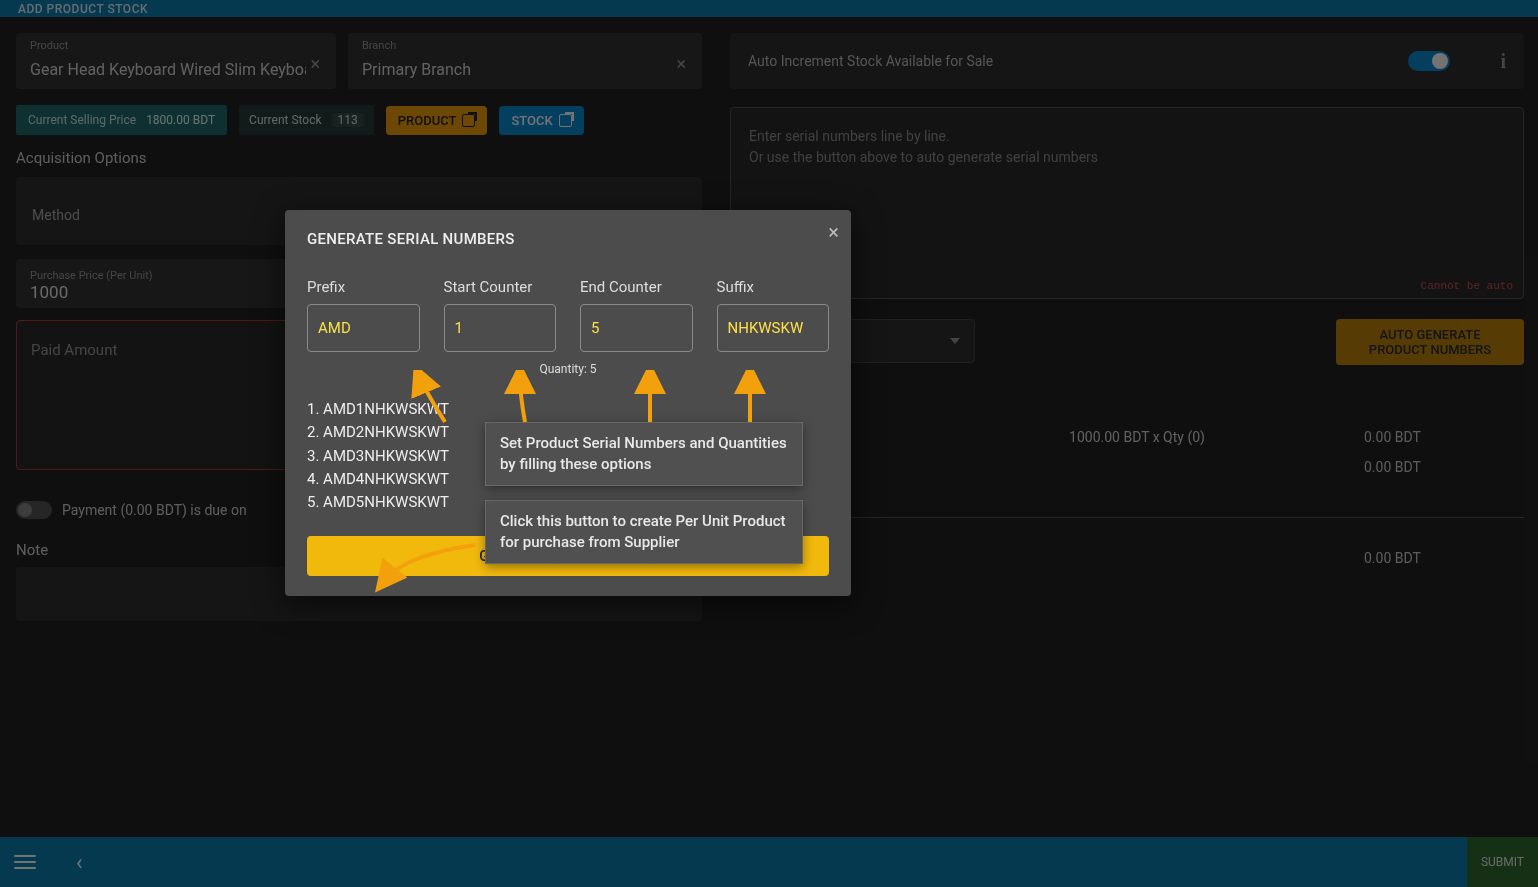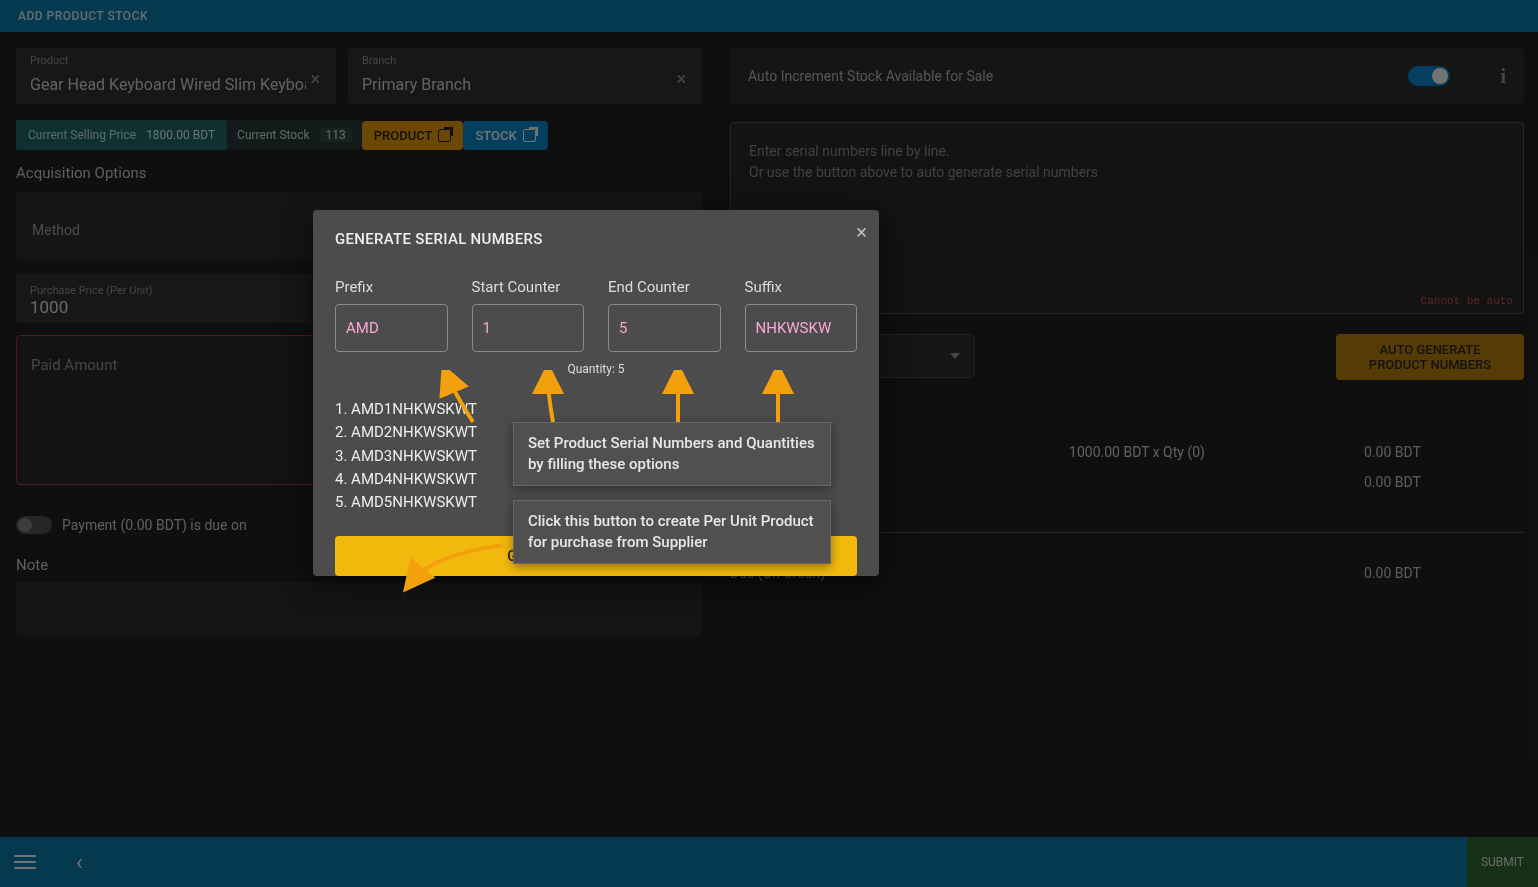--- a/index.html
+++ b/index.html
@@ -1,31 +1,31 @@
 <!DOCTYPE html>
 <html><head>
 <meta charset="utf-8">
 <style>
 * { box-sizing: border-box; margin: 0; padding: 0; font-family: -apple-system, BlinkMacSystemFont, "Segoe UI", Roboto, Arial, sans-serif; }
 body { width: 1538px; height: 887px; background: #232323; overflow: hidden; position: relative; }
-.header-bar { height: 32px; background: #0b7eb0; color: #e3f0f7; font-size: 12px; font-weight: 500; letter-spacing: .5px; padding-left: 18px; display:flex; align-items:center; }
+.header-bar { height: 17px; background: #0b7eb0; color: #e3f0f7; font-size: 12px; font-weight: 500; letter-spacing: .5px; padding-left: 18px; display:flex; align-items:center; }
 .main { display:flex; padding: 16px 14px 0 16px; gap: 28px; }
 .left-col { width: 686px; }
 .right-col { flex:1; }
 
 .field-box { background:#343434; border-radius:4px; padding:10px 12px 6px 14px; display:flex; align-items:center; position:relative; }
 .field-box .lbl { font-size:11px; color:#9a9a9a; position:absolute; top:6px; }
 .field-box .val { font-size:16px; color:#d8d8d8; margin-top:12px; overflow:hidden; white-space:nowrap; text-overflow:clip; flex:1; }
 .clear-x { color:#9a9a9a; font-size:18px; cursor:pointer; padding:0 4px;}
 .row1 { display:flex; gap:12px; margin-bottom:16px;}
 .row1 .field-box { height:56px; }
 .row1 .field-box:first-child{ width:320px;}
 .row1 .field-box:nth-child(2){ flex:1; }
 
-.row2 { display:flex; align-items:center; margin-bottom:14px;}
+.row2 { display:flex; gap:12px; align-items:center; margin-bottom:14px;}
 .price-chip { background:#1f6b6b; color:#cfe9e5; font-size:12px; padding:8px 12px; border-radius:2px; display:flex; gap:10px; align-items:center;}
 .price-chip .v{ color:#e8fff9;}
 .stock-chip { background:#2b3a3a; color:#cfe9e5; font-size:12px; padding:8px 10px; border-radius:2px; display:flex; gap:10px;}
 .stock-chip .v{ background:#394b4b; padding:0 6px; border-radius:2px;}
 .btn { border:none; border-radius:4px; padding:7px 12px; font-size:13px; font-weight:500; display:inline-flex; align-items:center; gap:6px; cursor:pointer;}
 .btn-orange{ background:#f2a10d; color:#222;}
 .btn-blue{ background:#0d8cd6; color:#fff;}
 .ext-icon{ width:13px; height:13px; display:inline-block; border:1.5px solid currentColor; border-radius:2px; position:relative;}
 .ext-icon::after{ content:''; position:absolute; right:-3px; top:-3px; width:7px; height:7px; border-top:2px solid currentColor; border-right:2px solid currentColor;}
 
@@ -79,27 +79,27 @@
 .hr{ border:none; border-top:1px solid #555; margin:28px 0 18px;}
 
 .bottom-bar{ position:absolute; bottom:0; left:0; right:0; height:50px; background:#0b7eb0; display:flex; align-items:center; padding:0 14px; justify-content:space-between;}
 .hamb{ width:22px; display:flex; flex-direction:column; gap:4px; cursor:pointer;}
 .hamb span{ height:2px; background:#fff; border-radius:1px;}
 .back-chev{ color:#fff; font-size:22px; margin-left:40px; cursor:pointer;}
 .submit-btn{ position:absolute; right:0; bottom:0; background:#2f6b2f; color:#e8e8e8; font-size:12px; padding:18px 14px; cursor:pointer;}
 
 
 .overlay{ position:absolute; inset:0; background:rgba(0,0,0,.55);}
-.modal{ position:absolute; left:285px; top:210px; width:566px; background:#4c4c4c; border-radius:4px; padding:20px 22px 0; box-shadow:0 8px 30px rgba(0,0,0,.6);margin-left:28px;}
+.modal{ position:absolute; left:285px; top:210px; width:566px; background:#4c4c4c; border-radius:4px; padding:20px 22px 20px; box-shadow:0 8px 30px rgba(0,0,0,.6);}
 .modal-title{ color:#eee; font-size:15px; font-weight:500; letter-spacing:.3px;}
 .modal-close{ position:absolute; right:12px; top:10px; color:#bbb; font-size:20px; cursor:pointer;}
 .gen-row{ display:flex; gap:24px; margin-top:30px;}
 .gen-col{ flex:1; display:flex; flex-direction:column; gap:8px;}
 .gen-lbl{ color:#ddd; font-size:15px;}
-.gen-inp{ background:transparent; border:1px solid #8a8a8a; border-radius:4px; padding:14px 10px; color:#f9a8d4; font-size:15px; width:100%;}
+.gen-inp{ background:transparent; border:1px solid #8a8a8a; border-radius:4px; padding:14px 10px; color:#fde047; font-size:15px; width:100%;}
 .qty-line{ text-align:center; color:#ddd; font-size:12px; margin-top:10px;}
 .preview-list{ margin-top:22px; color:#eee; font-size:15px; line-height:1.55;}
 .annot{ position:absolute; background:#505050; color:#e8e8e8; font-size:15px; font-weight:500; padding:10px 14px; border:1px solid #686868; box-shadow:0 3px 10px rgba(0,0,0,.4); line-height:1.4;}
 .gen-btn{ width:100%; background:#f2b90d; color:#222; font-size:14px; font-weight:500; text-align:center; padding:12px 0; border-radius:4px; margin-top:22px; cursor:pointer;}
 .arrow{ position:absolute; pointer-events:none;}
 </style>
 </head>
 <body>
 
 <div class="header-bar">

